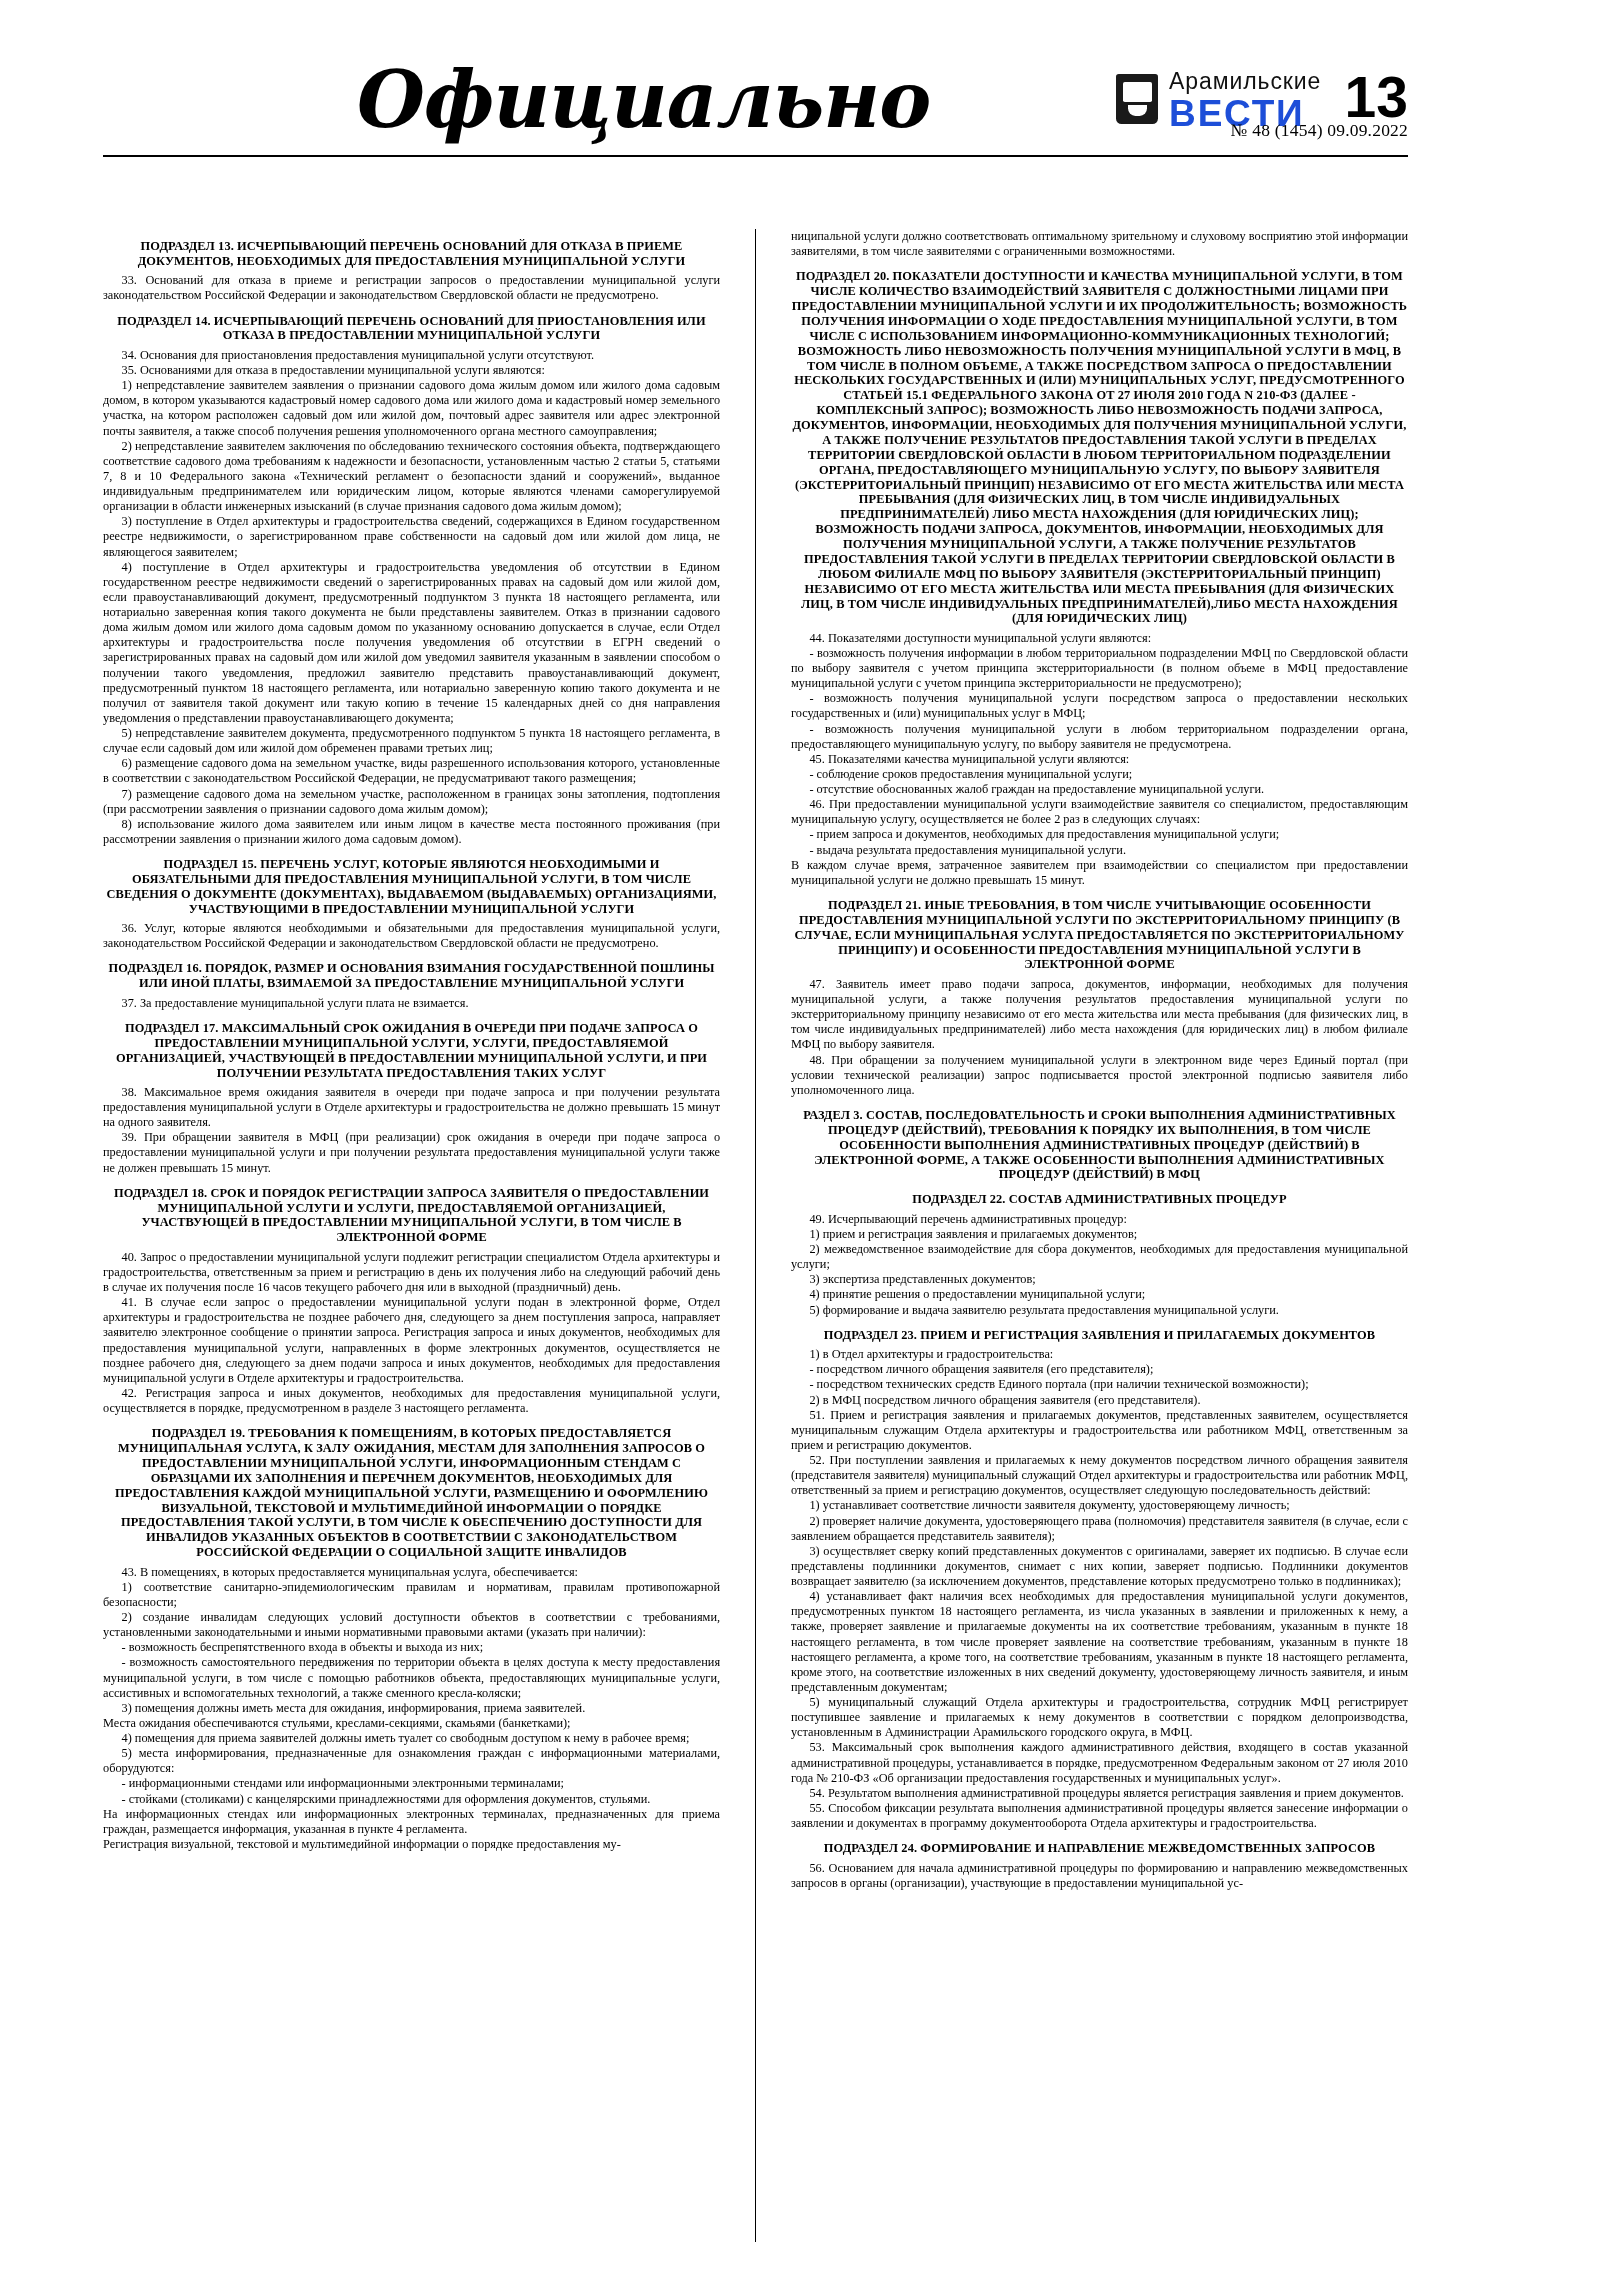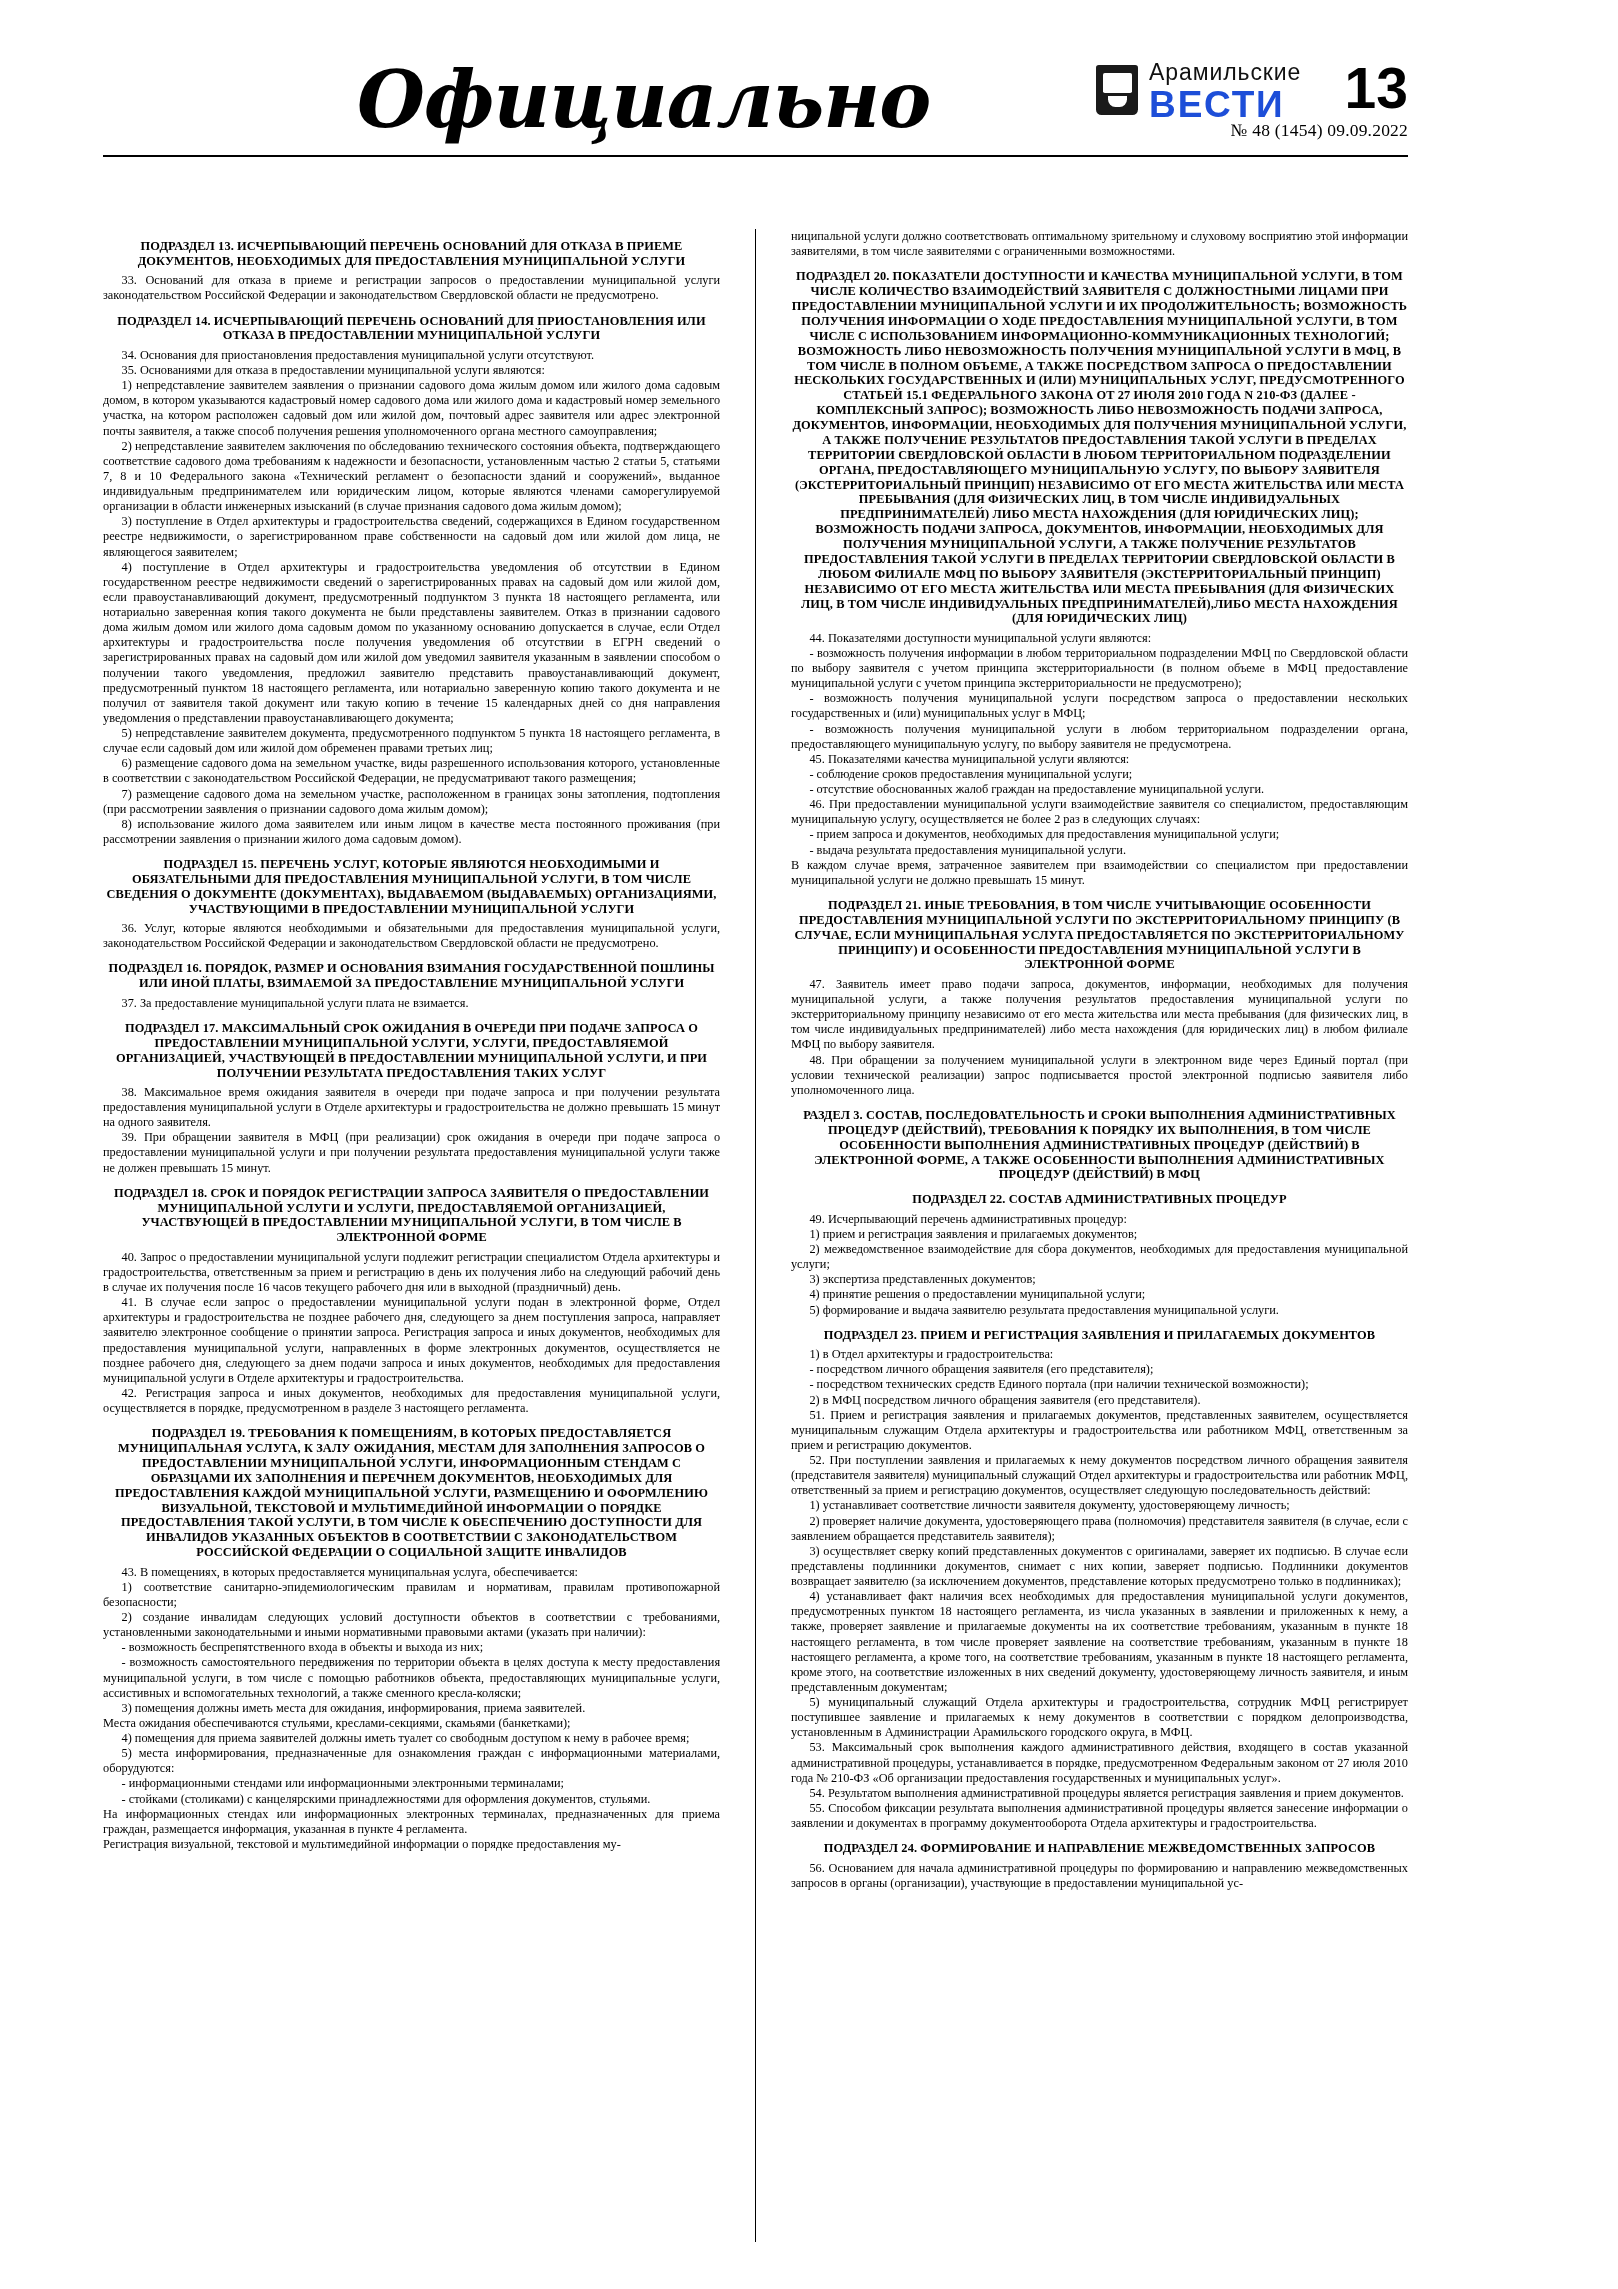--- a/index.html
+++ b/index.html
@@ -40,22 +40,22 @@
     font-size: 78px;
     line-height: 1;
     letter-spacing: -0.9px;
     margin-left: 254px;
     margin-top: 5.5px;
     white-space: nowrap;
   }
   .masthead-right {
     display: flex;
     align-items: flex-start;
-    gap: 36px;
-    margin-top: 6px;
+    gap: 16px;
+    margin-top: 15px;
   }
   .brand-block {
     display: flex;
     align-items: flex-start;
     gap: 11px;
   }
   .crest {
     width: 42px;
     height: 50px;
     background: #1a1a1a;

